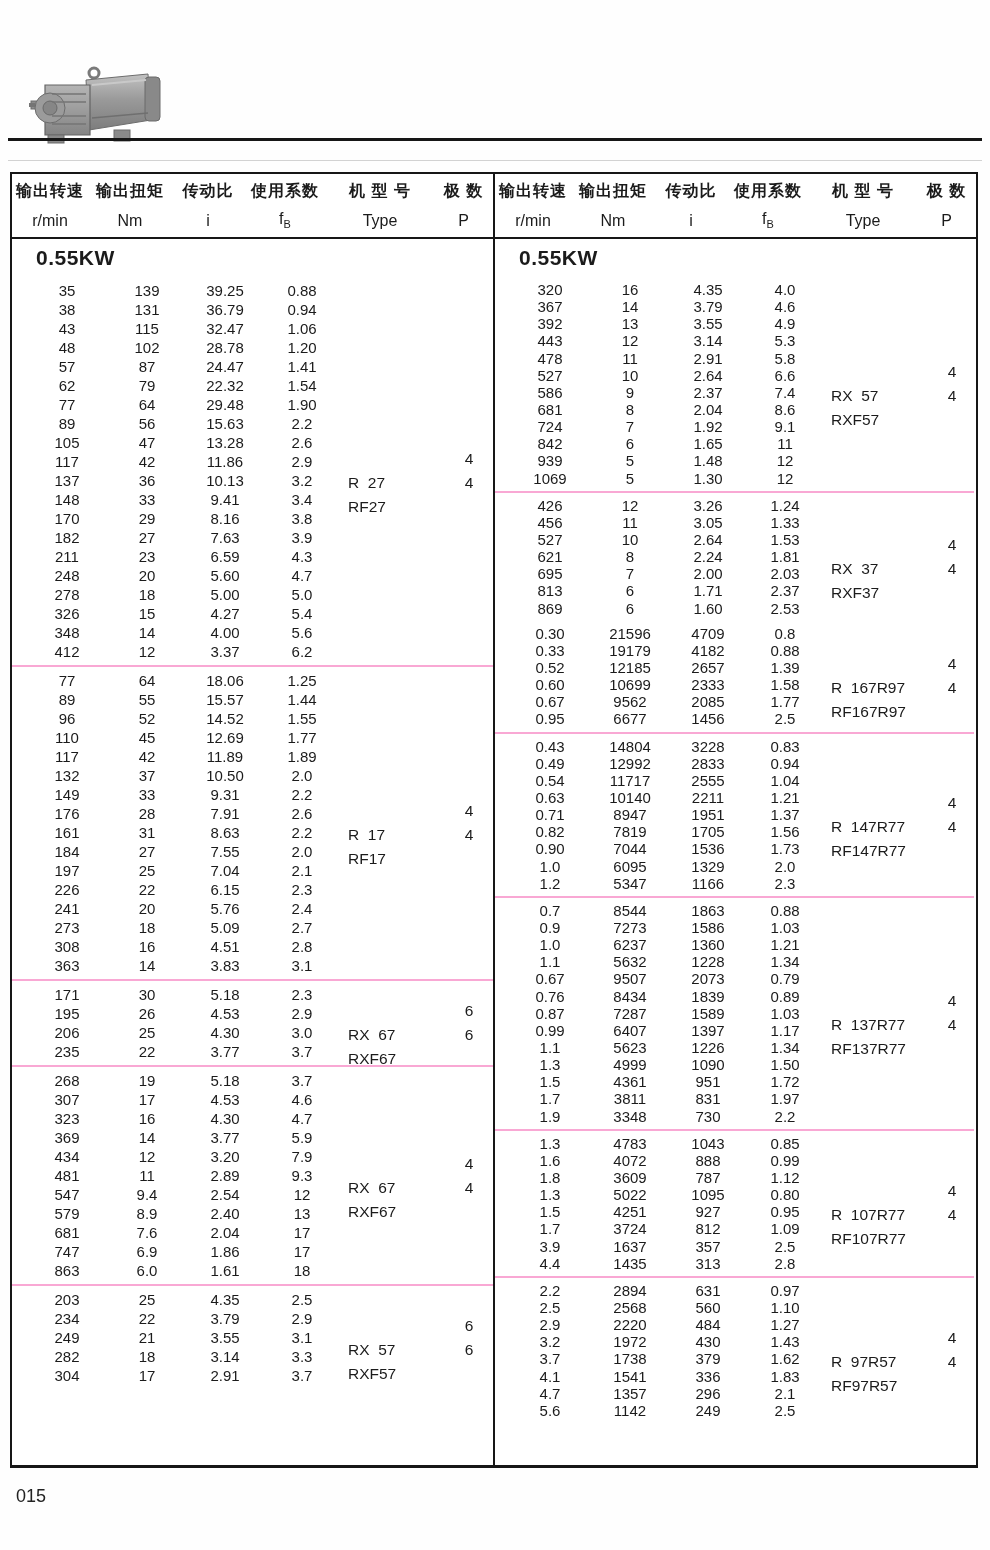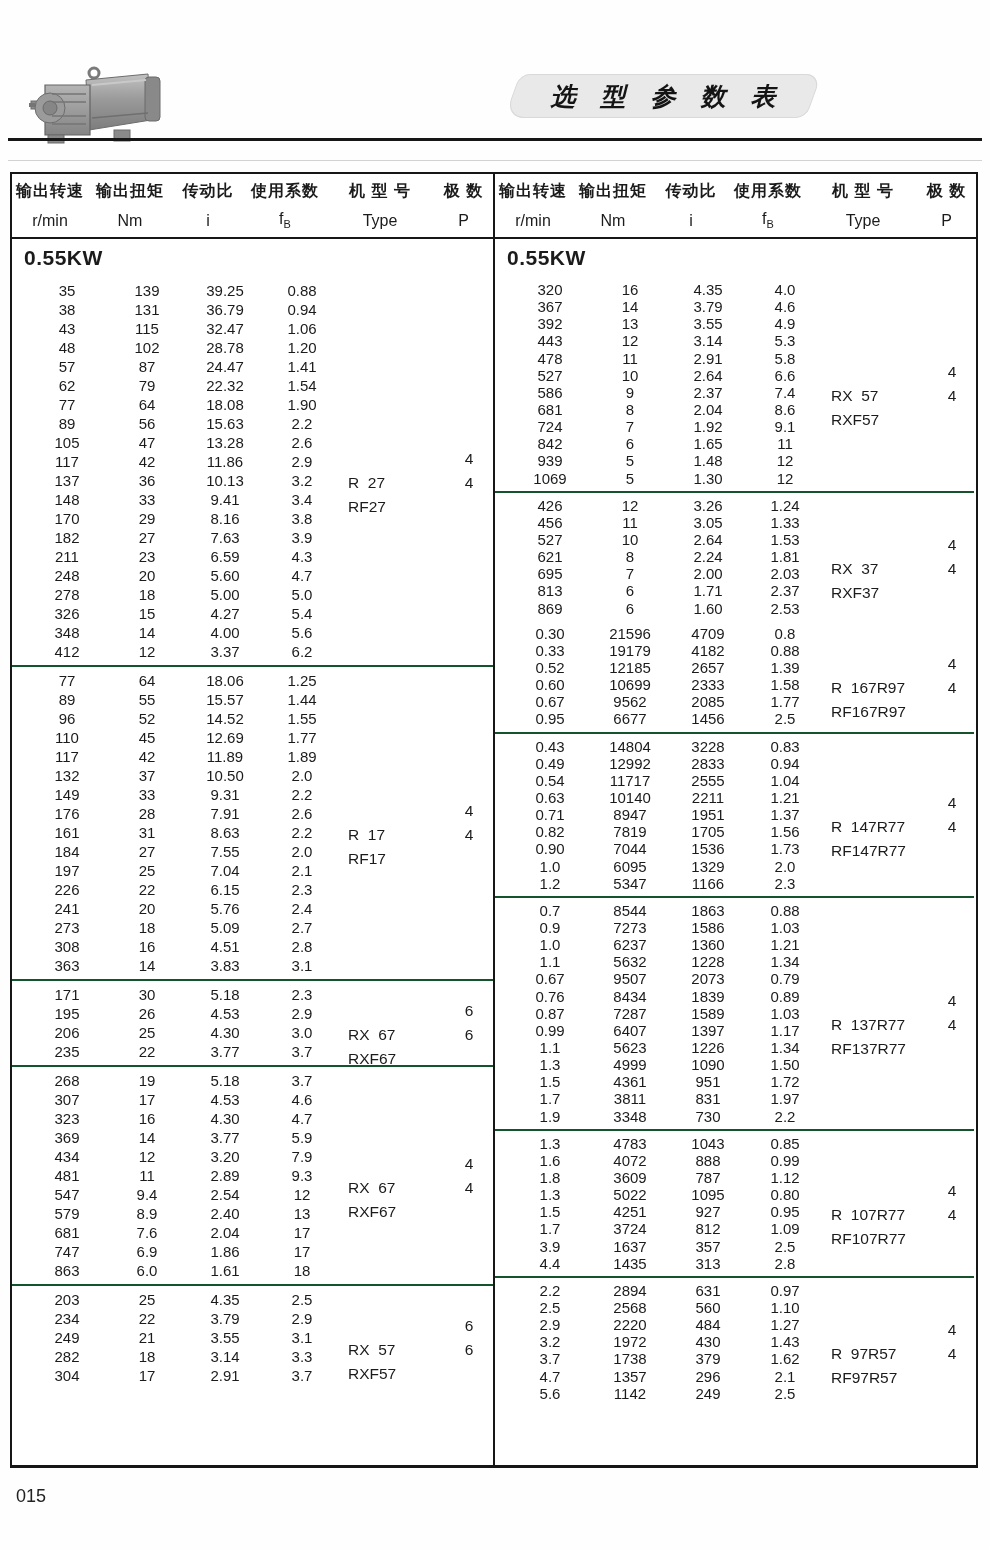--- a/index.html
+++ b/index.html
@@ -24,24 +24,24 @@
   .half{width:481px;box-sizing:border-box;}
   .half+.half{border-left:2px solid #161616;}
 
   .hhead{display:grid;grid-template-columns:76px 84px 72px 82px 108px 59px;
     grid-auto-rows:29px;align-items:center;justify-items:center;padding:3px 0 2px 0;}
   .hl{font-size:16px;font-weight:600;letter-spacing:1px;white-space:nowrap;}
   .hu{font-size:16px;}
   .hu sub{font-size:11px;}
 
   .hbody{position:relative;}
-  .power-label{height:38px;display:flex;align-items:center;padding-left:12px;
+  .power-label{height:38px;display:flex;align-items:center;padding-left:24px;
     font-size:21px;font-weight:bold;letter-spacing:0.5px;}
   .block{position:relative;padding:4px 17px;}
-  .btop{border-top:2px solid #14532d;}
+  .btop{border-top:2px solid #f9a8d4;}
   .row{display:grid;grid-template-columns:76px 84px 72px 82px;height:var(--rh);align-items:center;}
   .row span{text-align:center;font-size:15px;white-space:nowrap;}
   .typebox{position:absolute;left:336px;top:50%;transform:translateY(-50%);width:146px;}
   .typeline{display:flex;align-items:center;height:24px;font-size:15.5px;}
   .typeline .t{width:96px;white-space:pre;text-align:left;margin-top:48px;}
   .typeline .p{width:50px;text-align:center;}
 
   .pageno{position:absolute;left:16px;top:1486px;font-size:18px;color:#222;}
 </style>
 </head>
@@ -72,24 +72,20 @@
     <circle cx="22" cy="50" r="15" fill="#9b9b9b" stroke="#6d6d6d" stroke-width="1"></circle>
     <circle cx="22" cy="50" r="7" fill="#868686" stroke="#6a6a6a" stroke-width="1"></circle>
     <line x1="24" y1="36" x2="58" y2="36" stroke="#747474" stroke-width="1.5"></line>
     <line x1="24" y1="44" x2="58" y2="44" stroke="#747474" stroke-width="1.5"></line>
     <line x1="24" y1="58" x2="58" y2="58" stroke="#747474" stroke-width="1.5"></line>
     <line x1="24" y1="66" x2="58" y2="66" stroke="#747474" stroke-width="1.5"></line>
     <rect x="20" y="77" width="16" height="8" fill="#8a8a8a" stroke="#6a6a6a" stroke-width="1"></rect>
     <rect x="86" y="72" width="16" height="11" fill="#8a8a8a" stroke="#6a6a6a" stroke-width="1"></rect>
   </svg>
 
-  <div class="banner">
-    <div class="banner-shape"></div>
-    <div class="banner-text">选 型 参 数 表</div>
-  </div>
 
   <div class="rule"></div>
   <div class="rule2"></div>
 
   <div class="seltable">
     <div class="thead">
       <div class="half hhead">
           <div class="hl">输出转速</div>
           <div class="hl">输出扭矩</div>
           <div class="hl">传动比</div>
@@ -154,21 +150,21 @@
             </div>
             <div class="row">
               <span>62</span>
               <span>79</span>
               <span>22.32</span>
               <span>1.54</span>
             </div>
             <div class="row">
               <span>77</span>
               <span>64</span>
-              <span>18.08</span>
+              <span>29.48</span>
               <span>1.90</span>
             </div>
             <div class="row">
               <span>89</span>
               <span>56</span>
               <span>15.63</span>
               <span>2.2</span>
             </div>
             <div class="row">
               <span>105</span>
@@ -947,20 +943,26 @@
               <span>430</span>
               <span>1.43</span>
             </div>
             <div class="row">
               <span>3.7</span>
               <span>1738</span>
               <span>379</span>
               <span>1.62</span>
             </div>
             <div class="row">
+              <span>4.1</span>
+              <span>1541</span>
+              <span>336</span>
+              <span>1.83</span>
+            </div>
+            <div class="row">
               <span>4.7</span>
               <span>1357</span>
               <span>296</span>
               <span>2.1</span>
             </div>
             <div class="row">
               <span>5.6</span>
               <span>1142</span>
               <span>249</span>
               <span>2.5</span>

